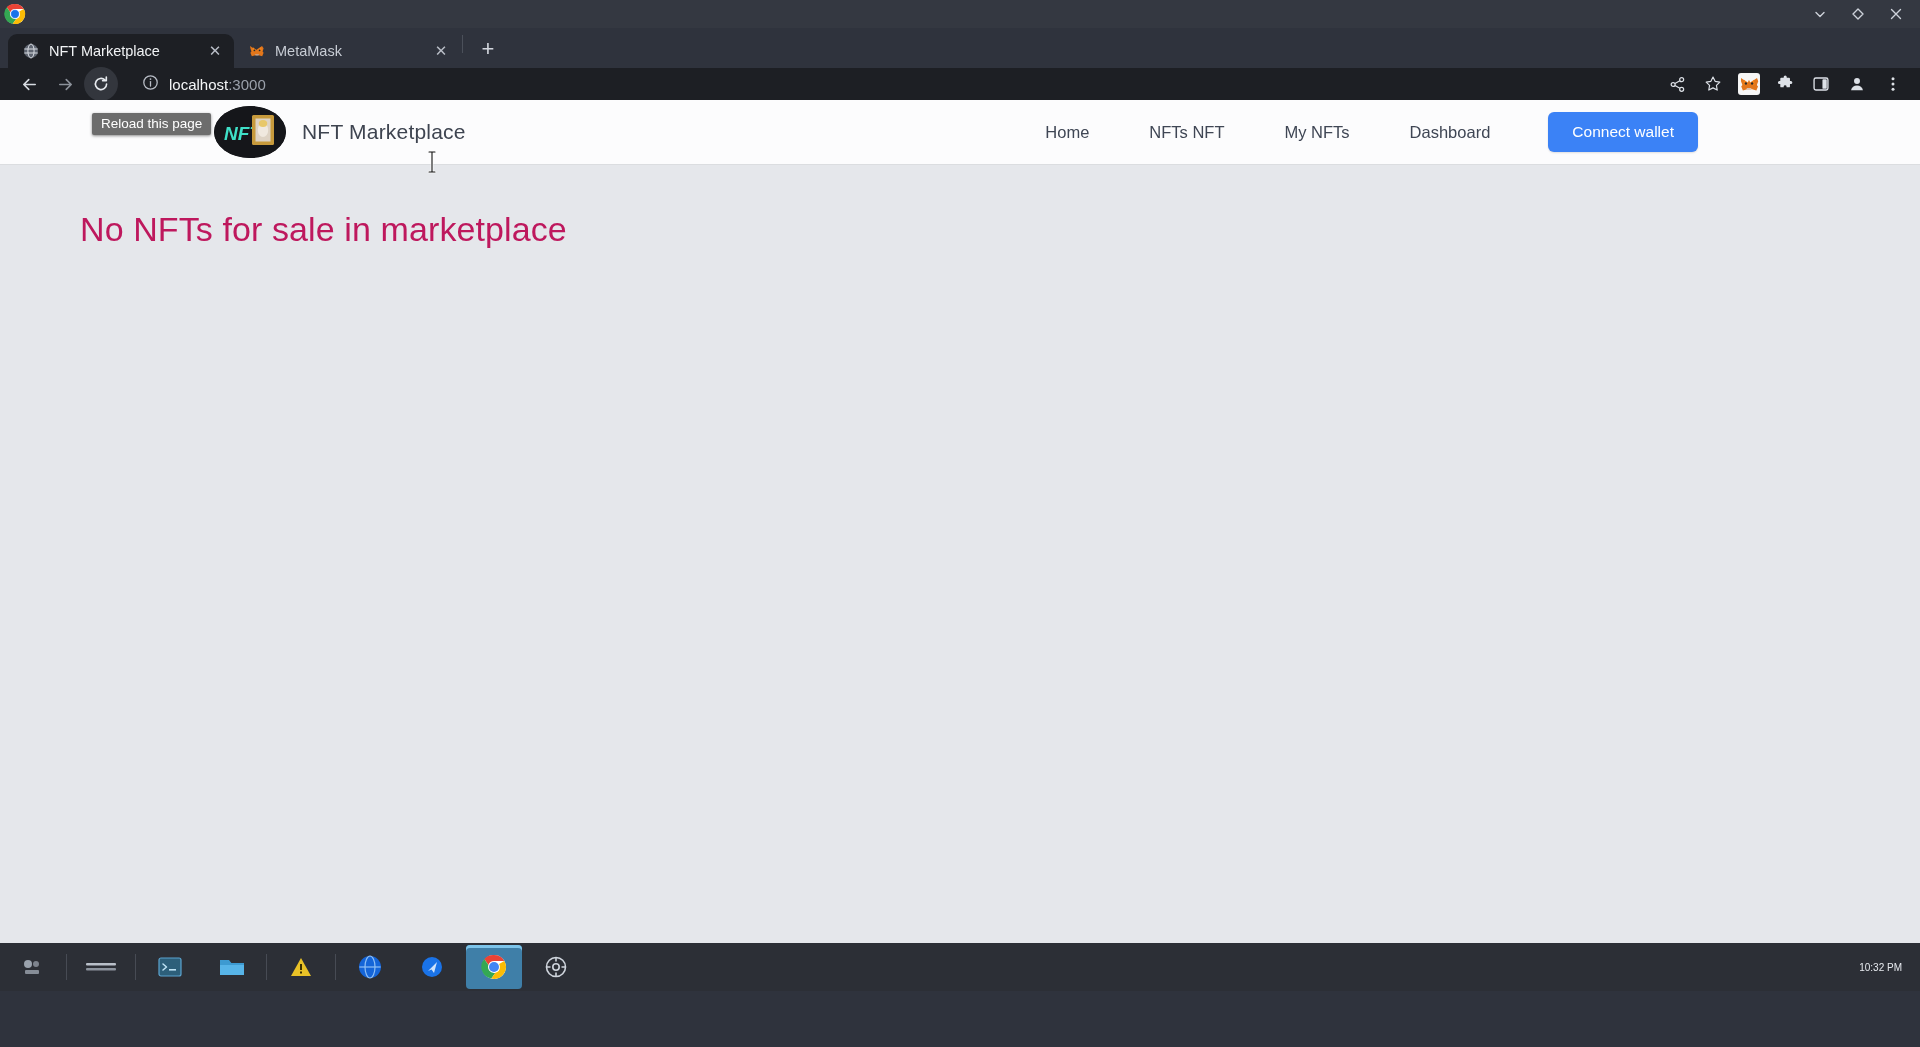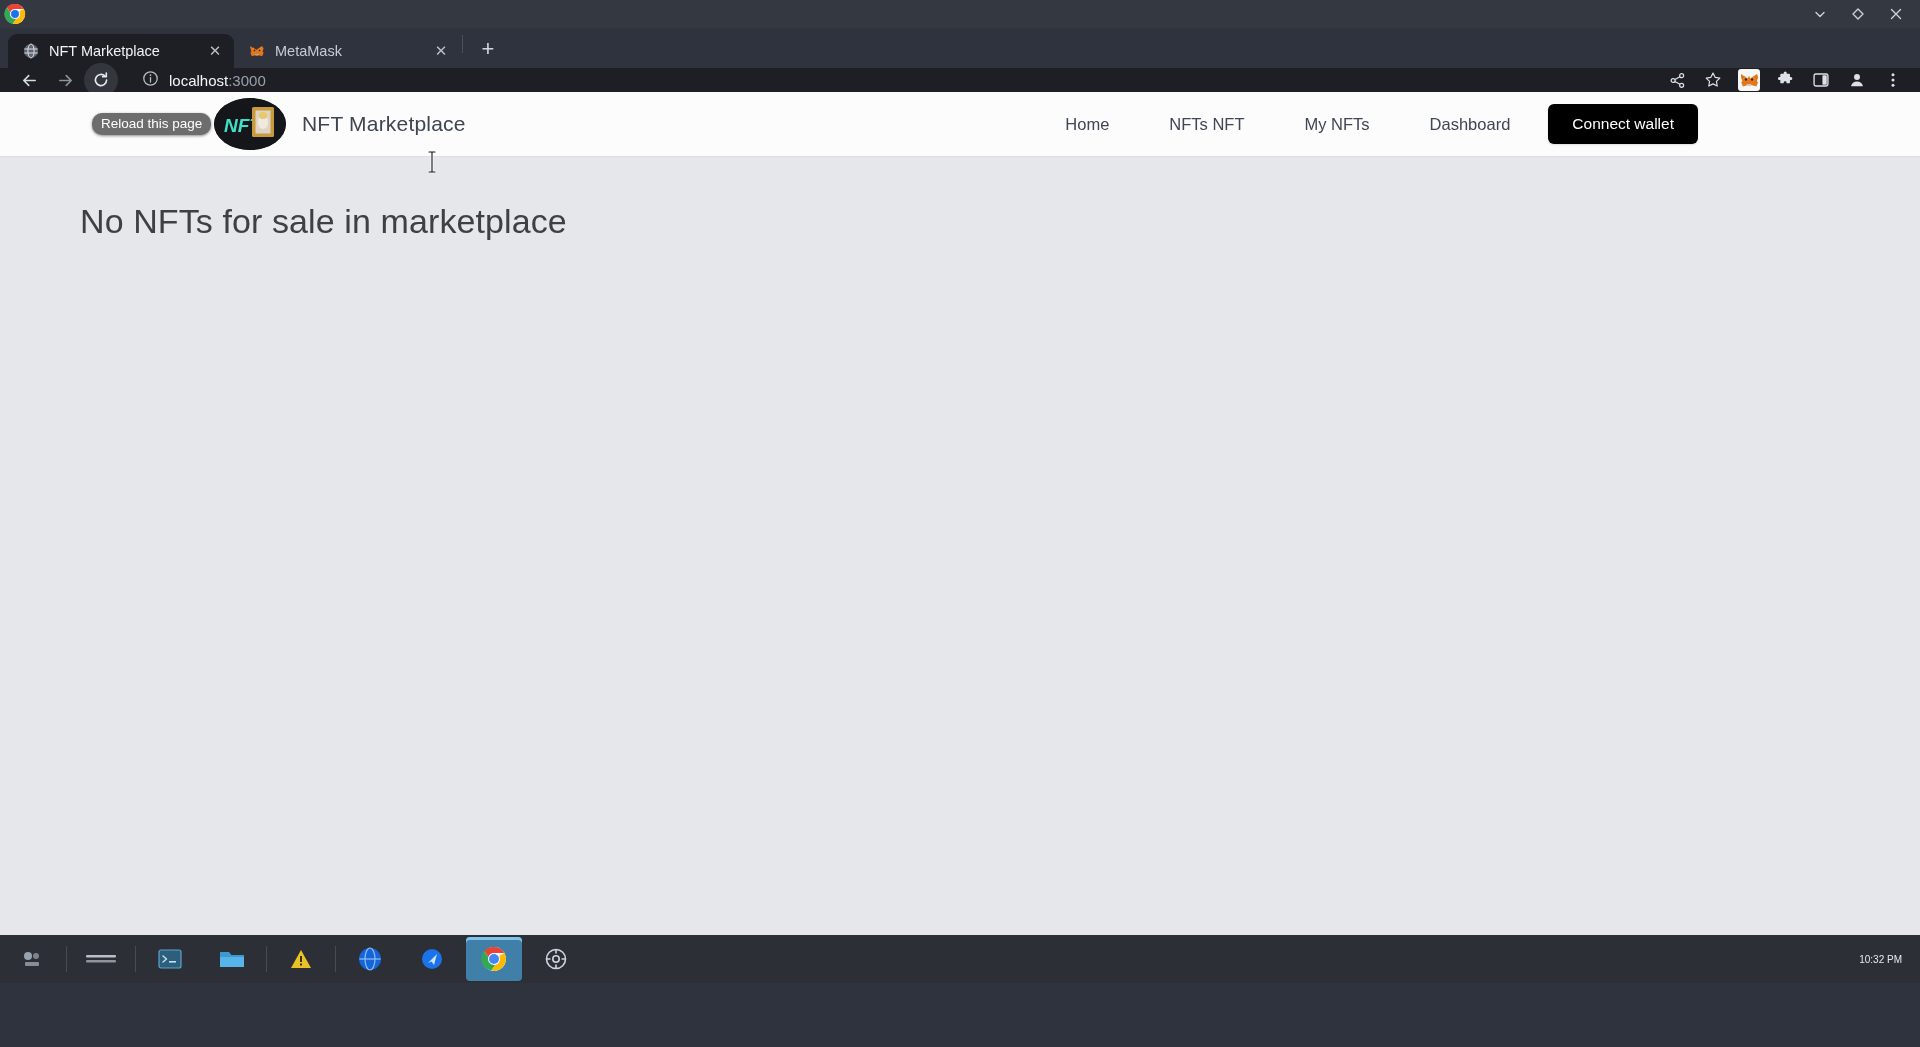--- a/index.html
+++ b/index.html
@@ -37,68 +37,68 @@
   .tab .favicon{ width:17px; height:17px; flex:0 0 17px; display:flex; align-items:center; justify-content:center;}
   .tab .tabname{ flex:1; white-space:nowrap; overflow:hidden; text-overflow:ellipsis; }
   .tab .tabclose{ width:18px; height:18px; display:flex; align-items:center; justify-content:center;
     font-size:15px; color:#b9bec7; border-radius:50%; }
   .tabsep{ width:1px; height:18px; background:#4b505a; align-self:center; margin:0 2px 8px 2px; }
   .newtab{ width:30px; height:30px; display:flex; align-items:center; justify-content:center;
     color:#d3d7de; font-size:22px; margin:0 0 4px 8px; border-radius:50%; line-height:1;}
 
   
   .toolbar{
-    height:24px; background:#1d1f24; display:flex; align-items:center;
+    height:32px; background:#1d1f24; display:flex; align-items:center;
     padding:0 12px; gap:2px; position:relative;
   }
   .tbtn{ width:34px; height:34px; border-radius:50%; display:flex; align-items:center; justify-content:center; color:#d7dbe1; flex:0 0 34px;}
   .tbtn.reload{ background:#33363d; }
   .omnibox{
     flex:1; height:32px; margin-left:8px; margin-right:10px;
     display:flex; align-items:center; gap:10px; padding:0 14px;
     color:#f0f2f5; font-size:15px; position:relative;
   }
   .omnibox .host{ color:#f4f6f8; }
   .omnibox .port{ color:#9aa0aa; }
   .right-icons{ display:flex; align-items:center; gap:6px; }
   .ricon{ width:30px; height:30px; display:flex; align-items:center; justify-content:center; color:#dde1e7; flex:0 0 30px;}
   .fox{ width:22px; height:22px; border-radius:3px; background:#f5f5f5;
         display:flex; align-items:center; justify-content:center; overflow:hidden;}
 
   
   .tooltip{
     position:absolute; left:92px; top:45px;
     background:#6d6d6d; color:#fff; font-size:13.5px;
-    padding:3px 9px 4px; border-radius:10px; white-space:nowrap;
+    padding:3px 9px 4px; border-radius:2px; white-space:nowrap;
     box-shadow:0 1px 3px rgba(0,0,0,.45); z-index:60;
   }
   
   .ibeam{ position:absolute; left:425px; top:82px; width:14px; height:24px; z-index:55; }
 
   
   .page{ height:891px; background:#e5e7eb; overflow:hidden; position:relative; }
   .site-header{
     height:64px; background:#fcfcfd; display:flex; align-items:center;
     padding:0 0 0 214px; box-shadow:0 1px 0 rgba(0,0,0,.045);
   }
   .brand{ display:flex; align-items:center; gap:16px; }
   .brand-logo{
     width:72px; height:52px; border-radius:50%; background:#15161a;
     display:flex; align-items:center; justify-content:center; position:relative; overflow:hidden;
   }
   .brand-name{ font-size:21px; color:#3e4450; letter-spacing:.2px; }
   .nav{ margin-left:auto; display:flex; align-items:center; gap:0; padding-right:222px; }
   .nav a{ font-size:16.5px; color:#3f4654; text-decoration:none; padding:0 30px; white-space:nowrap; }
   .connect-btn{
-    margin-left:8px; background:#000000; color:#fff; font-size:15.5px;
+    margin-left:28px; background:#3b82f6; color:#fff; font-size:15.5px;
     padding:11px 24px; border-radius:6px; white-space:nowrap;
     box-shadow:0 1px 2px rgba(0,0,0,.12);
   }
   .content{ padding:46px 0 0 80px; }
-  .empty-heading{ font-size:34px; font-weight:400; color:#404040; letter-spacing:.1px; }
+  .empty-heading{ font-size:34px; font-weight:400; color:#be185d; letter-spacing:.1px; }
 
   
   .taskbar{
     position:absolute; left:0; bottom:0; width:1920px; height:48px;
     background:#2c2f36; display:flex; align-items:center; padding-left:4px; gap:6px;
   }
   .tk{ width:56px; height:44px; display:flex; align-items:center; justify-content:center; border-radius:4px;}
   .tk.active{ background:#3f7fa8; box-shadow:inset 0 3px 0 #7cc4ea; }
   .tk-clock{ margin-left:auto; color:#e6e9ee; font-size:10px; padding-right:18px; }
   .tksep{ width:1px; height:26px; background:#474b54; }

